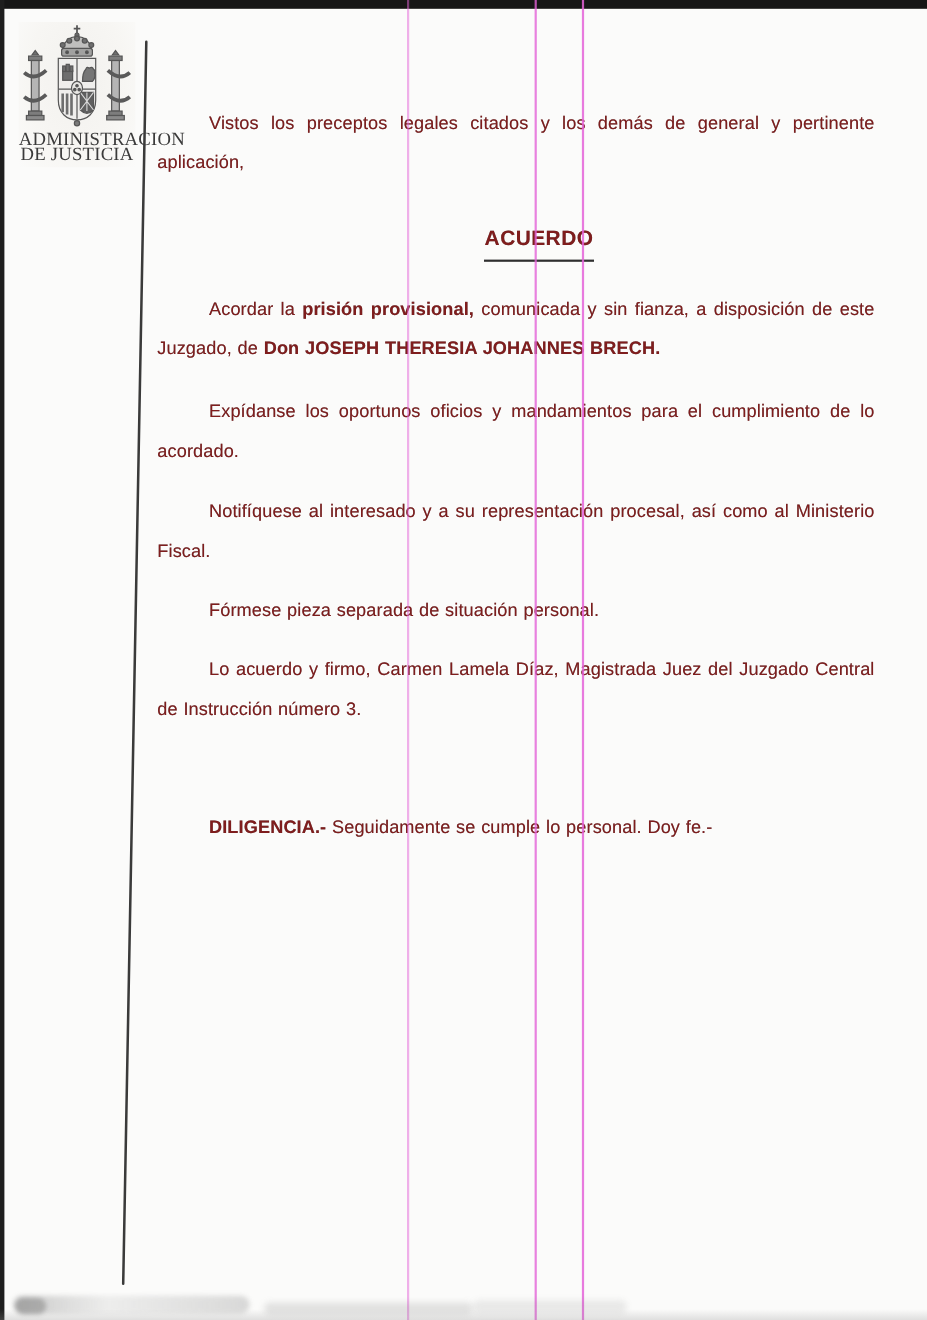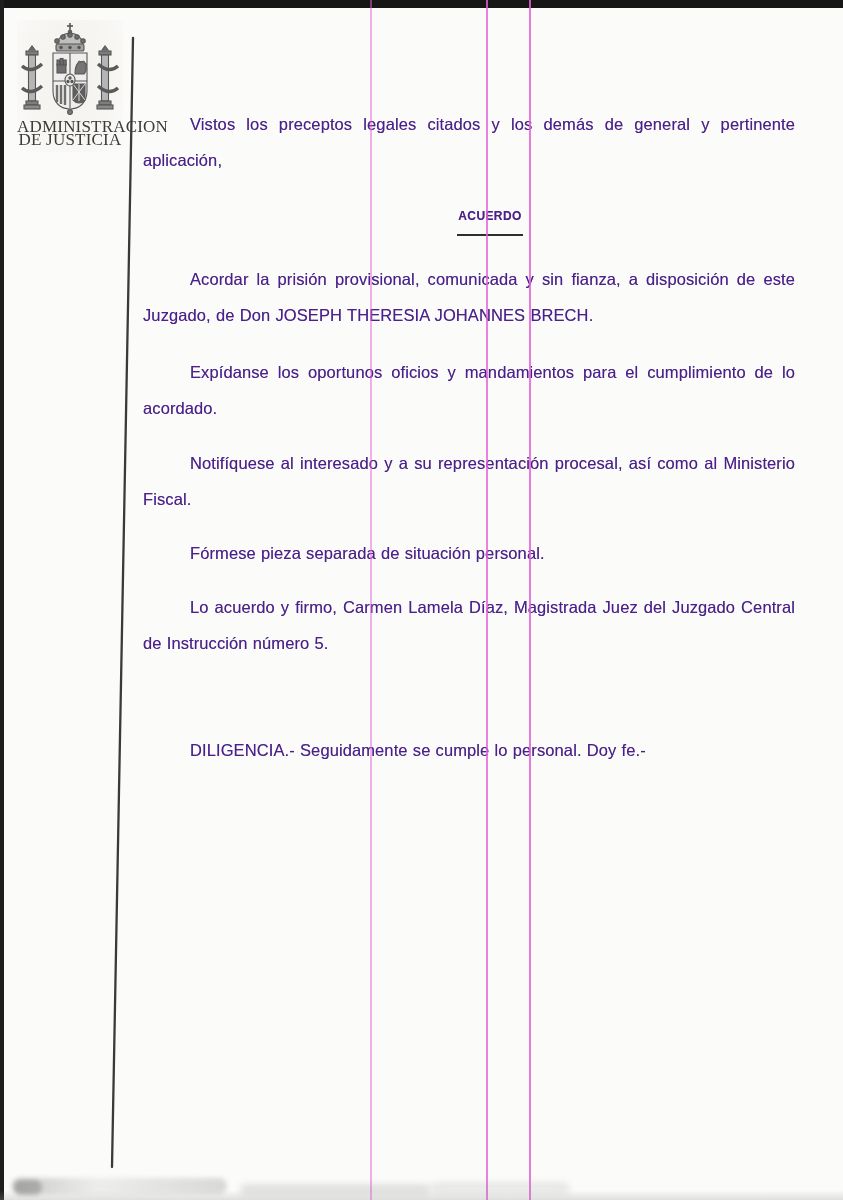--- a/index.html
+++ b/index.html
@@ -19,37 +19,37 @@
   
   .emblem{position:absolute;left:17px;top:20px;width:106px;height:132px;
     background:radial-gradient(ellipse at 50% 40%, #f2f1ee 0%, #f7f6f3 60%, #fbfbfa 100%);}
   .emblem svg{display:block;margin:0 auto;}
   .emblem-caption{position:absolute;left:0;top:100px;width:106px;text-align:center;
     font-family:"Liberation Serif",serif;font-size:17px;line-height:13px;
     color:#3b3b3b;letter-spacing:.2px;}
 
   
   .doc{
-    position:absolute;left:143px;top:106px;width:652px;color:#4c1d95;
+    position:absolute;left:143px;top:94px;width:652px;color:#7f1d1d;
     font-size:16.5px;line-height:36px;word-spacing:.5px;letter-spacing:.1px;
     text-shadow:0 0 .6px rgba(45,45,45,.55);
   }
   .doc p{margin:0;text-align:justify;text-align-last:left;text-indent:47px;}
-  .heading{margin:20px 0 0 0;text-align:center;font-weight:bold;font-size:12px;
+  .heading{margin:34px 0 0 0;text-align:center;font-weight:bold;font-size:19px;
     letter-spacing:.4px;line-height:36px;}
   .heading span{display:inline-block;transform:translateX(21px);
     border-bottom:2px solid #2f2f2f;padding:0 1px 0px 1px;}
   .mt-p2{margin-top:25px !important;}
   .mt-p3{margin-top:21px !important;}
   .mt-p4{margin-top:19px !important;}
   .mt-p5{margin-top:18px !important;}
   .mt-p6{margin-top:20px !important;}
   .mt-p7{margin-top:18px !important;}
   .mt-p8{margin-top:71px !important;}
-  b,strong{font-weight:normal;}
+  b,strong{font-weight:bold;}
 
   
   .smudge{position:absolute;border-radius:10px;pointer-events:none;}
   .sm1{left:12px;top:1178px;width:215px;height:16px;filter:blur(2.5px);opacity:.55;
     background:linear-gradient(90deg,rgba(110,110,110,.65),rgba(150,150,150,.25) 40%,rgba(125,125,125,.5));}
   .sm2{left:240px;top:1184px;width:190px;height:11px;filter:blur(3px);opacity:.5;
     background:rgba(135,135,135,.45);}
   .sm3{left:430px;top:1182px;width:140px;height:12px;filter:blur(3px);opacity:.42;
     background:rgba(140,140,140,.4);}
   .sm4{left:14px;top:1180px;width:28px;height:15px;filter:blur(2px);opacity:.6;
@@ -142,21 +142,21 @@
 
     <p class="mt-p2"><span>Acordar la </span><strong>prisión provisional,</strong><span> comunicada y sin fianza, a disposición de este Juzgado, de </span><strong>Don JOSEPH THERESIA JOHANNES BRECH.</strong></p>
 
     <p class="mt-p3">Expídanse los oportunos oficios y mandamientos para el cumplimiento de lo acordado.</p>
 
     <p class="mt-p4">Notifíquese al interesado y a su representación procesal, así como al Ministerio Fiscal.</p>
 
     <p class="mt-p5">Fórmese pieza separada de situación personal.</p>
 
 
-    <p class="mt-p7">Lo acuerdo y firmo, Carmen Lamela Díaz, Magistrada Juez del Juzgado Central de Instrucción número 5.</p>
+    <p class="mt-p7">Lo acuerdo y firmo, Carmen Lamela Díaz, Magistrada Juez del Juzgado Central de Instrucción número 3.</p>
 
     <p class="mt-p8"><strong>DILIGENCIA.-</strong><span> Seguidamente se cumple lo personal. Doy fe.-</span></p>
   </div>
 
   <div class="pink-line pink-1"></div>
   <div class="pink-line pink-2"></div>
   <div class="pink-line pink-3"></div>
 
   <div class="smudge sm1"></div>
   <div class="smudge sm2"></div>

